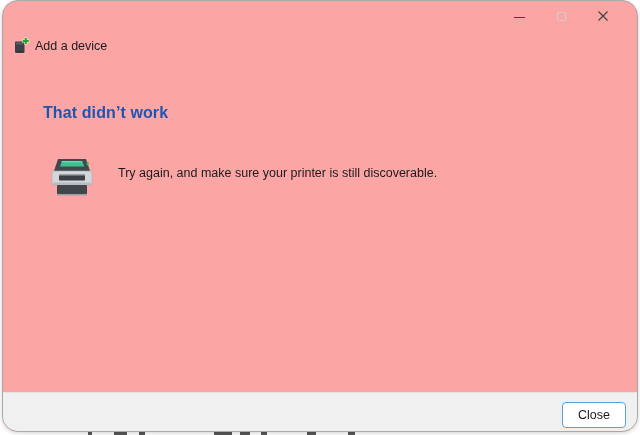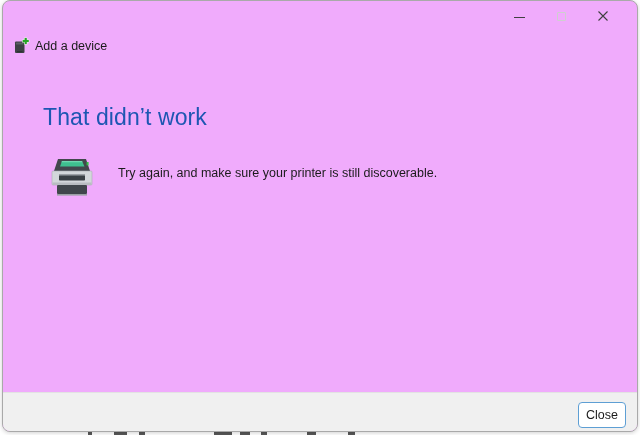--- a/index.html
+++ b/index.html
@@ -17,23 +17,23 @@
     position: absolute;
     background: #3a3a3a;
     opacity: 0.85;
   }
 
   
   .window {
     position: absolute;
     left: 2px; top: 0;
     width: 636px; height: 432px;
-    background: #f0abfc;
+    background: #fca5a5;
     border: 1px solid #a9a9a9;
-    border-radius: 8px;
+    border-radius: 16px;
     box-shadow: 0 1px 4px rgba(0,0,0,0.18);
     overflow: hidden;
   }
 
   
   .titlebar {
     position: absolute;
     left: 0; top: 0; right: 0;
     height: 32px;
     display: flex;
@@ -60,22 +60,22 @@
   .header-title {
     margin-left: 5px;
     font-size: 12.5px;
     color: #1b1b1b;
   }
 
   
   .heading {
     position: absolute;
     left: 40px; top: 103px;
-    font-size: 23px;
-    font-weight: 400;
+    font-size: 16px;
+    font-weight: 700;
     letter-spacing: 0.1px;
     text-align: right;
   }
   .message-row {
     position: absolute;
     left: 46px; top: 157px;
     display: flex;
     align-items: flex-start;
   }
   .printer-icon-wrap { width: 46px; height: 42px; }
@@ -90,21 +90,21 @@
   .footer {
     position: absolute;
     left: 0; right: 0; bottom: 0;
     height: 39px;
     background: #f0f0f0;
     border-top: 1px solid #e3e3e3;
   }
   .close-button {
     position: absolute;
     right: 11px; top: 9px;
-    width: 48px; height: 26px;
+    width: 64px; height: 26px;
     background: #ffffff;
     border: 1px solid #5e9fd4;
     border-radius: 4px;
     font-family: "Liberation Sans", "DejaVu Sans", sans-serif;
     font-size: 12.5px;
     color: #1b1b1b;
     cursor: pointer;
   }
 </style>
 </head>

